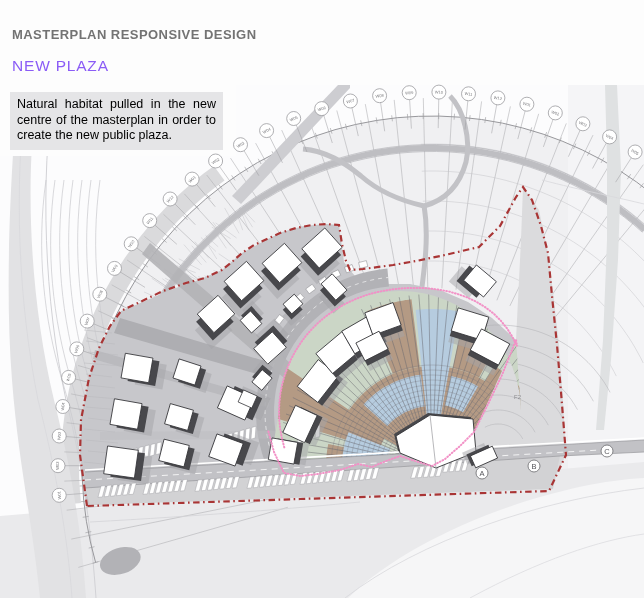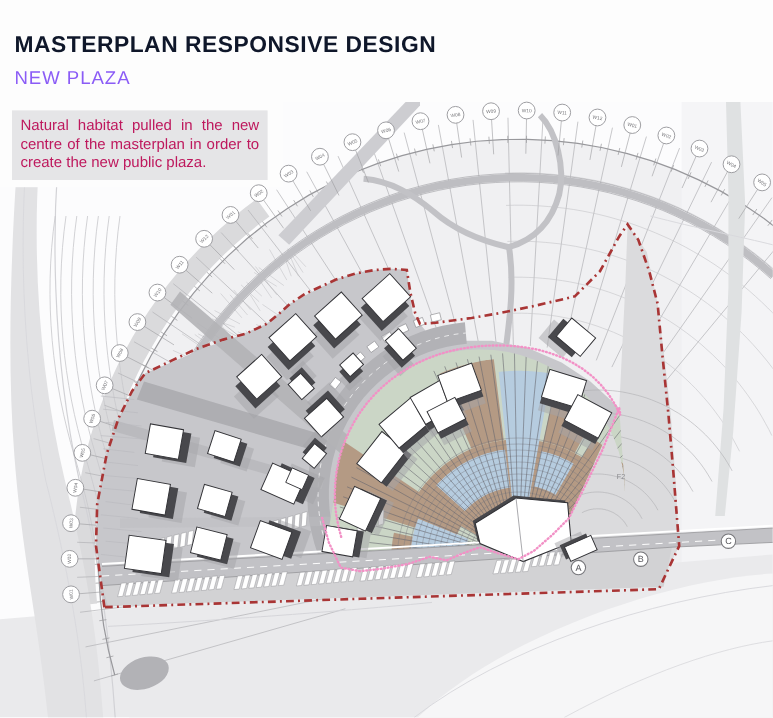--- a/index.html
+++ b/index.html
@@ -1,18 +1,18 @@
 <!DOCTYPE html>
 <html><head><meta charset="utf-8"><style>
 html,body{margin:0;padding:0;background:#ffffff;width:644px;height:598px;overflow:hidden;}
 body{font-family:"Liberation Sans",sans-serif;position:relative;}
 #map{position:absolute;left:0;top:0;}
-h1{position:absolute;left:12px;top:27px;margin:0;font-size:19px;font-weight:bold;color:#0f172a;letter-spacing:0.45px;}
+h1{position:absolute;left:12px;top:27px;margin:0;font-size:13px;font-weight:bold;color:#737373;letter-spacing:0.45px;}
 h2{position:absolute;left:12px;top:57px;margin:0;font-size:15.5px;font-weight:normal;color:#8b5cf6;letter-spacing:0.8px;}
-#box{position:absolute;left:10px;top:92px;width:199px;background:#e5e5e7;color:#be185d;
+#box{position:absolute;left:10px;top:92px;width:199px;background:#e5e5e7;color:#000000;
 font-size:12.5px;line-height:15.5px;padding:5px 7px 6px 7px;text-align:justify;}
 </style></head><body>
 <svg id="map" width="644" height="598" viewBox="0 0 644 598">
     <rect width="644" height="598" fill="#fcfcfd"></rect>
     <circle cx="432.0" cy="466.0" r="350" fill="#f0f0f2"></circle>
     <path d="M 213.9,165.9 L 203.6,173.6 L 193.5,181.8 L 183.8,190.3 L 174.3,199.1 L 165.1,208.3 L 156.3,217.8 L 147.8,227.5 L 139.6,237.6 L 131.9,247.9 L 124.4,258.5 L 117.4,269.4 L 110.7,280.5 L 104.4,291.8 L 98.5,303.4 L 93.1,315.1 L 88.0,327.0 L 83.4,339.1 L 79.2,351.4 L 75.4,363.7 L 72.0,376.2 L 69.1,388.9 L 66.6,401.6 L 64.6,414.4 L 63.0,427.2 L 61.9,440.1 L 61.2,453.1 L 61.0,466.0 L 61.2,478.9 L 61.9,491.9 L 63.0,504.8 L 80.9,502.9 L 79.9,490.6 L 79.2,478.3 L 79.0,466.0 L 79.2,453.7 L 79.9,441.4 L 80.9,429.1 L 82.4,416.9 L 84.4,404.7 L 86.7,392.6 L 89.5,380.6 L 92.7,368.7 L 96.3,356.9 L 100.3,345.3 L 104.7,333.8 L 109.5,322.4 L 114.7,311.3 L 120.3,300.3 L 126.3,289.5 L 132.6,278.9 L 139.3,268.6 L 146.4,258.5 L 153.8,248.7 L 161.6,239.1 L 169.7,229.8 L 178.1,220.8 L 186.8,212.1 L 195.8,203.7 L 205.1,195.6 L 214.7,187.8 L 224.5,180.4 Z" fill="#dadadc"></path>
     <rect x="568" y="85" width="76" height="420" fill="#f4f4f6" opacity="0.9"></rect>
     <path d="M 0,516 L 644,462 L 644,598 L 0,598 Z" fill="#eaeaec"></path>
     <path d="M 348,598 C 420,528 560,482 644,478 L 644,598 Z" fill="#f6f6f7"></path>
     <path d="M 38,85 C 24,180 30,300 54,400 C 74,480 82,540 86,598 L 40,598 C 32,520 18,460 12,380 C 4,280 12,160 18,85 Z" fill="#e2e2e4"></path>

